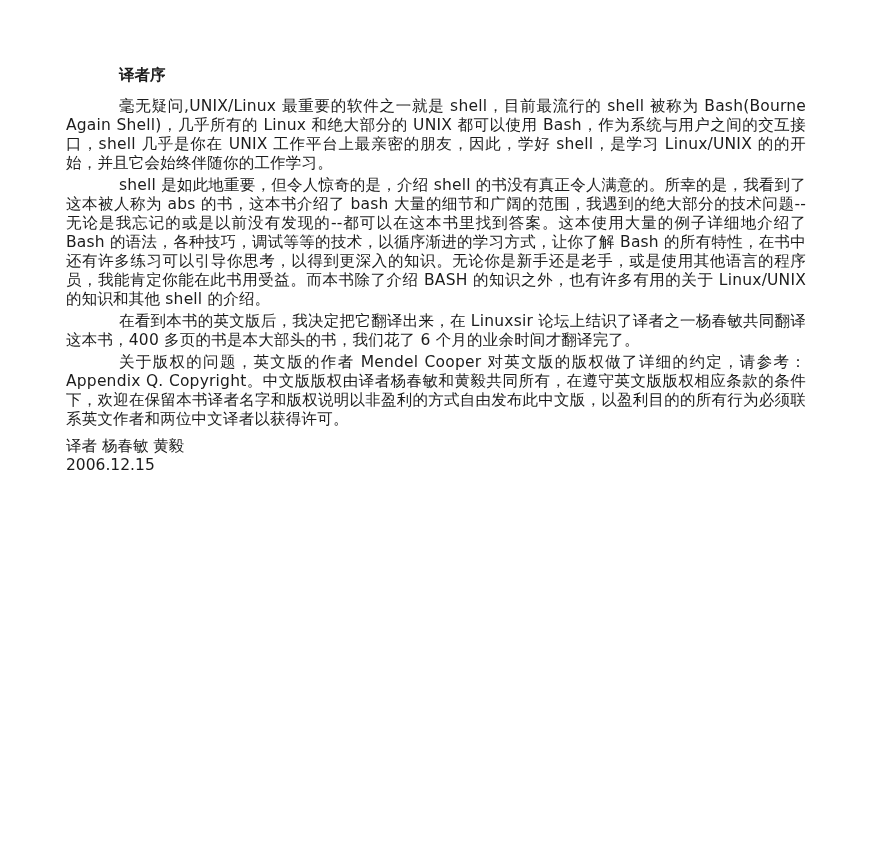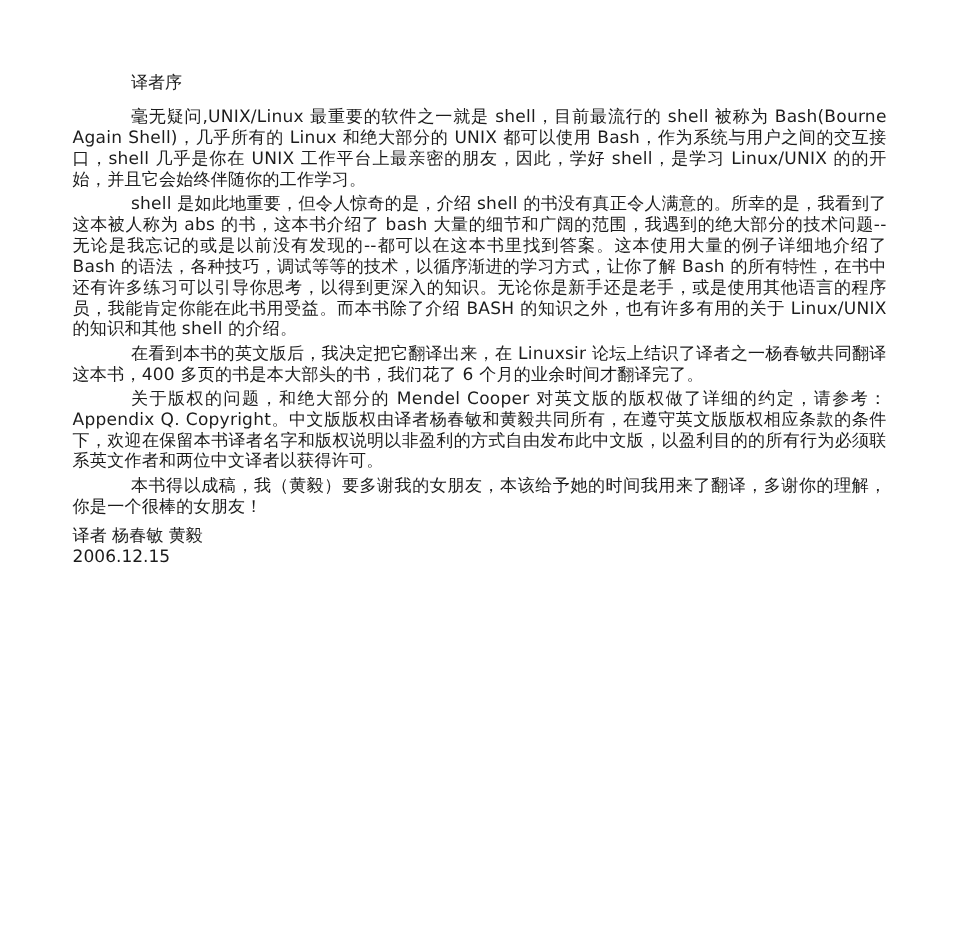--- a/index.html
+++ b/index.html
@@ -19,21 +19,21 @@
     padding: 66px 64px 0 66px;
     font-family: "DejaVu Sans", "Liberation Sans", sans-serif;
     font-size: 15.5px;
     line-height: 19px;
     color: #1c1c1c;
     background: #ffffff;
   }
   .doc-title {
     margin: 0 0 12px 53px;
     font-size: 15.5px;
-    font-weight: normal;
+    font-weight: bold;
   }
   .para {
     margin: 0 0 3px 0;
     text-indent: 53px;
     text-align: justify;
     letter-spacing: 0.2px;
   }
   .sig-block {
     margin-top: 8px;
     padding-right: 62px;
@@ -48,21 +48,20 @@
 
 <div class="page">
   <div class="doc-title">译者序</div>
 
   <p class="para">毫无疑问,UNIX/Linux 最重要的软件之一就是 shell，目前最流行的 shell 被称为 Bash(Bourne Again Shell)，几乎所有的 Linux 和绝大部分的 UNIX 都可以使用 Bash，作为系统与用户之间的交互接口，shell 几乎是你在 UNIX 工作平台上最亲密的朋友，因此，学好 shell，是学习 Linux/UNIX 的的开始，并且它会始终伴随你的工作学习。</p>
 
   <p class="para">shell 是如此地重要，但令人惊奇的是，介绍 shell 的书没有真正令人满意的。所幸的是，我看到了这本被人称为 abs 的书，这本书介绍了 bash 大量的细节和广阔的范围，我遇到的绝大部分的技术问题--无论是我忘记的或是以前没有发现的--都可以在这本书里找到答案。这本使用大量的例子详细地介绍了 Bash 的语法，各种技巧，调试等等的技术，以循序渐进的学习方式，让你了解 Bash 的所有特性，在书中还有许多练习可以引导你思考，以得到更深入的知识。无论你是新手还是老手，或是使用其他语言的程序员，我能肯定你能在此书用受益。而本书除了介绍 BASH 的知识之外，也有许多有用的关于 Linux/UNIX 的知识和其他 shell 的介绍。</p>
 
   <p class="para">在看到本书的英文版后，我决定把它翻译出来，在 Linuxsir 论坛上结识了译者之一杨春敏共同翻译这本书，400 多页的书是本大部头的书，我们花了 6 个月的业余时间才翻译完了。</p>
 
-  <p class="para">关于版权的问题，和绝大部分的 Mendel Cooper 对英文版的版权做了详细的约定，请参考：Appendix Q. Copyright。中文版版权由译者杨春敏和黄毅共同所有，在遵守英文版版权相应条款的条件下，欢迎在保留本书译者名字和版权说明以非盈利的方式自由发布此中文版，以盈利目的的所有行为必须联系英文作者和两位中文译者以获得许可。</p>
+  <p class="para">关于版权的问题，英文版的作者 Mendel Cooper 对英文版的版权做了详细的约定，请参考：Appendix Q. Copyright。中文版版权由译者杨春敏和黄毅共同所有，在遵守英文版版权相应条款的条件下，欢迎在保留本书译者名字和版权说明以非盈利的方式自由发布此中文版，以盈利目的的所有行为必须联系英文作者和两位中文译者以获得许可。</p>
 
-  <p class="para">本书得以成稿，我（黄毅）要多谢我的女朋友，本该给予她的时间我用来了翻译，多谢你的理解，你是一个很棒的女朋友！</p>
 
   <div class="sig-block">
     <p class="sig-line">译者 杨春敏 黄毅</p>
     <p class="date-line">2006.12.15</p>
   </div>
 </div>
 
 </body></html>

